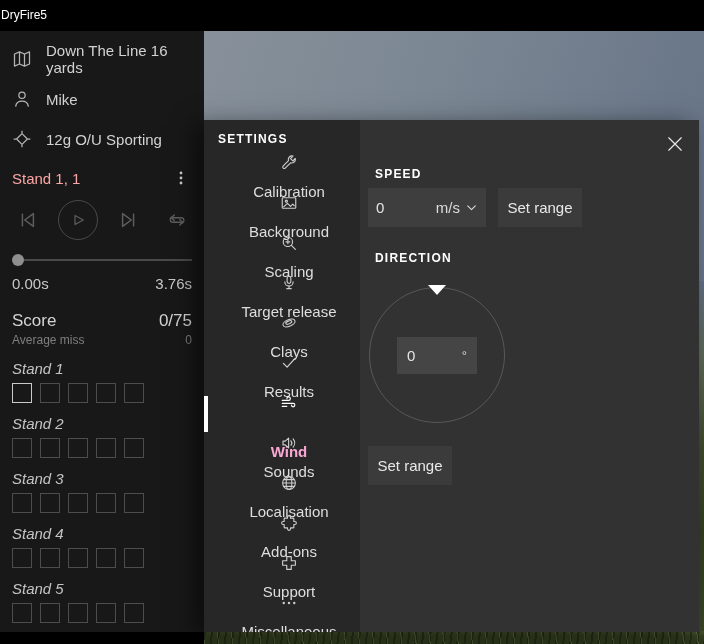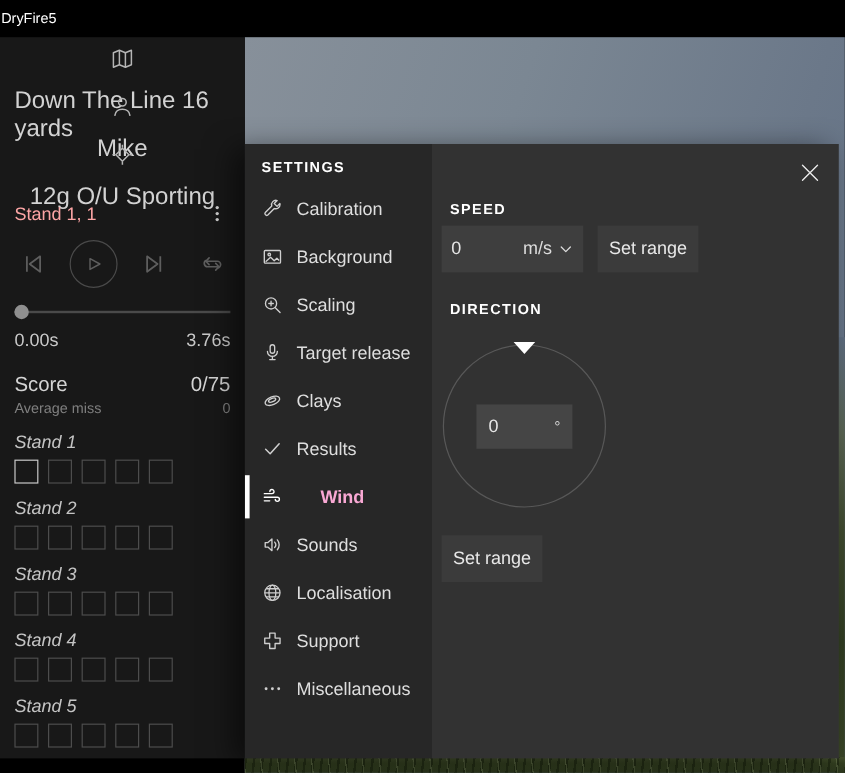--- a/index.html
+++ b/index.html
@@ -28,21 +28,21 @@
     background:
       repeating-linear-gradient(83deg,rgba(140,155,110,.35) 0 1px,rgba(0,0,0,0) 1px 14px),
       repeating-linear-gradient(97deg,rgba(20,28,10,.5) 0 2px,rgba(0,0,0,0) 2px 7px),
       linear-gradient(#46522e 0%,#333f20 40%,#2c371d 100%);
   }
   
   .sidebar{
     position:absolute;left:0;top:31px;width:204px;height:601px;background:#181818;
     color:#cfcfcf;box-sizing:border-box;padding-top:8px;
   }
-  .side-item{display:flex;align-items:center;height:40px;padding:0 12px;gap:14px;font-size:20px;color:#d2d2d2;flex-direction:column;}
+  .side-item{display:flex;align-items:center;height:40px;padding:0 12px;gap:14px;font-size:15px;color:#d2d2d2;}
   .side-item .ic{color:#b5b5b5;flex:0 0 auto;}
   .stand-header{display:flex;align-items:center;height:38px;padding:0 12px;font-size:15px;color:#fca5a5;}
   .stand-header .grow{flex:1;}
   .kebab{color:#cfcfcf;padding:2px 4px;}
   .transport{display:flex;align-items:center;height:46px;padding:0 10px;color:#5e5e5e;}
   .tbtn{display:flex;align-items:center;justify-content:center;}
   .tbtn.skip{width:34px;}
   .playwrap{width:38px;height:38px;border:1px solid #4a4a4a;border-radius:50%;
     display:flex;align-items:center;justify-content:center;margin:0 14px;}
   .tbtn.repeat{margin-left:auto;margin-right:6px;}
@@ -63,21 +63,21 @@
   .popup{
     position:absolute;left:204px;top:120px;width:495px;height:512px;display:flex;
     box-shadow:-10px 4px 22px rgba(0,0,0,.5);
   }
   .menu{
     width:156px;background:#272727;box-sizing:border-box;padding-top:12px;flex:0 0 auto;
     overflow:hidden;
   }
   .menu-header{font-size:12px;font-weight:bold;letter-spacing:1.2px;color:#fff;padding:0 0 8px 14px;}
   .menu-item{position:relative;display:flex;align-items:center;height:40px;padding-left:14px;gap:11px;
-    font-size:15px;color:#dedede;cursor:default;}
+    font-size:15px;color:#dedede;cursor:default;flex-direction:column;}
   .menu-item .ic{color:#cfcfcf;flex:0 0 auto;}
   .menu-item.selected{color:#f9a8d4;font-weight:bold;gap:31px;}
   .menu-item.selected .ic{color:#fff;}
   .sel-bar{position:absolute;left:0;top:2px;bottom:2px;width:4px;background:#fff;}
   
   .panel{flex:1;background:#323232;position:relative;color:#e3e3e3;}
   .close-btn{position:absolute;top:10px;right:10px;width:28px;height:28px;display:flex;
     align-items:center;justify-content:center;color:#e8e8e8;}
   .sec-label{position:absolute;left:15px;font-size:12px;font-weight:bold;letter-spacing:1.2px;color:#fff;}
   .speed-label{top:47px;}
@@ -360,20 +360,28 @@
       <span class="ic">
         <svg width="18" height="18" viewBox="0 0 24 24" fill="none" stroke="currentColor" stroke-width="1.4">
             <circle cx="12" cy="12" r="8.5"></circle>
             <ellipse cx="12" cy="12" rx="3.8" ry="8.5"></ellipse>
             <path d="M3.5 12h17M5 7.5h14M5 16.5h14"></path>
           </svg>
       </span>
       <span class="mi-label">Localisation</span>
     </div>
 
+    <div class="menu-item">
+      <span class="ic">
+        <svg width="18" height="18" viewBox="0 0 24 24" fill="none" stroke="currentColor" stroke-width="1.5" stroke-linejoin="round">
+            <path d="M10 4.2a2 2 0 0 1 4 0v1.3h3.5a1 1 0 0 1 1 1V10h1.3a2 2 0 0 1 0 4H18.5v3.5a1 1 0 0 1-1 1H14v1.3a2 2 0 0 1-4 0v-1.3H6.5a1 1 0 0 1-1-1V14H4.2a2 2 0 0 1 0-4h1.3V6.5a1 1 0 0 1 1-1H10V4.2z"></path>
+          </svg>
+      </span>
+      <span class="mi-label">Add-ons</span>
+    </div>
 
     <div class="menu-item">
       <span class="ic">
         <svg width="18" height="18" viewBox="0 0 24 24" fill="none" stroke="currentColor" stroke-width="1.5" stroke-linejoin="round">
             <path d="M9 3.5h6V9h5.5v6H15v5.5H9V15H3.5V9H9V3.5z"></path>
           </svg>
       </span>
       <span class="mi-label">Support</span>
     </div>
 

